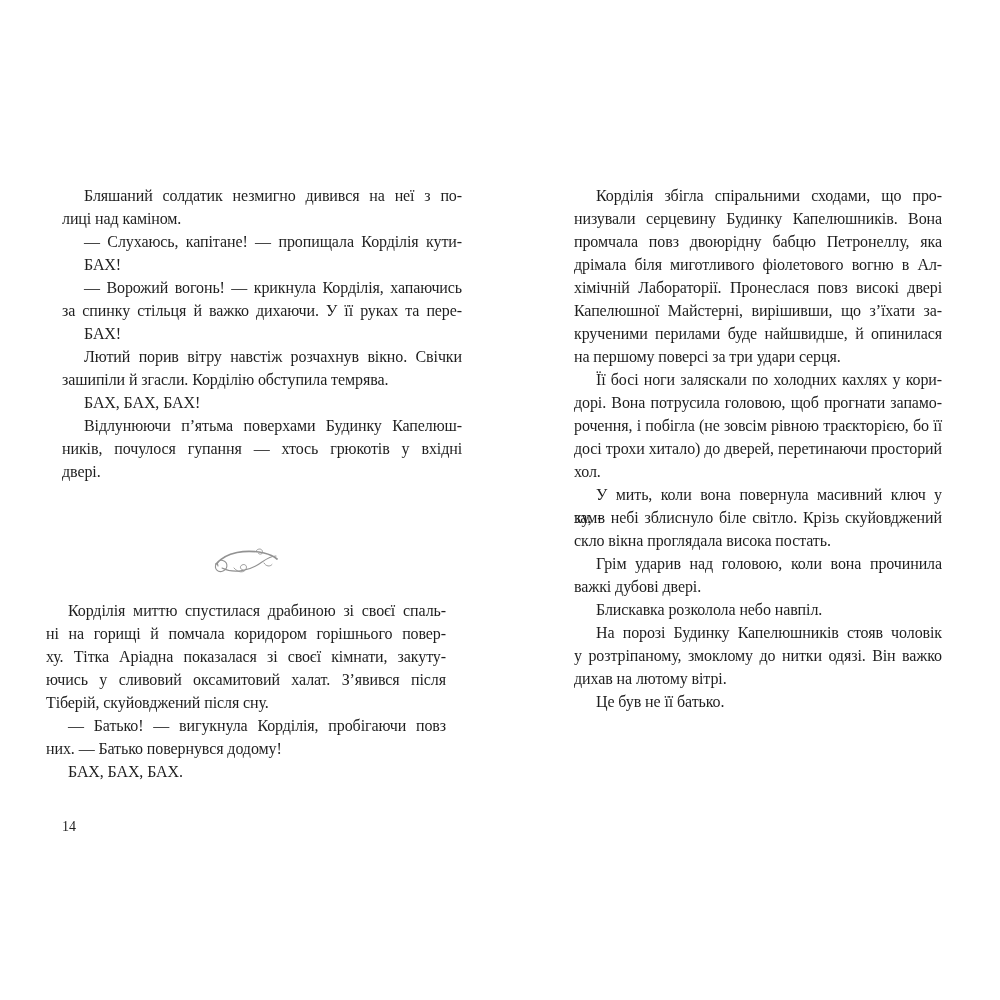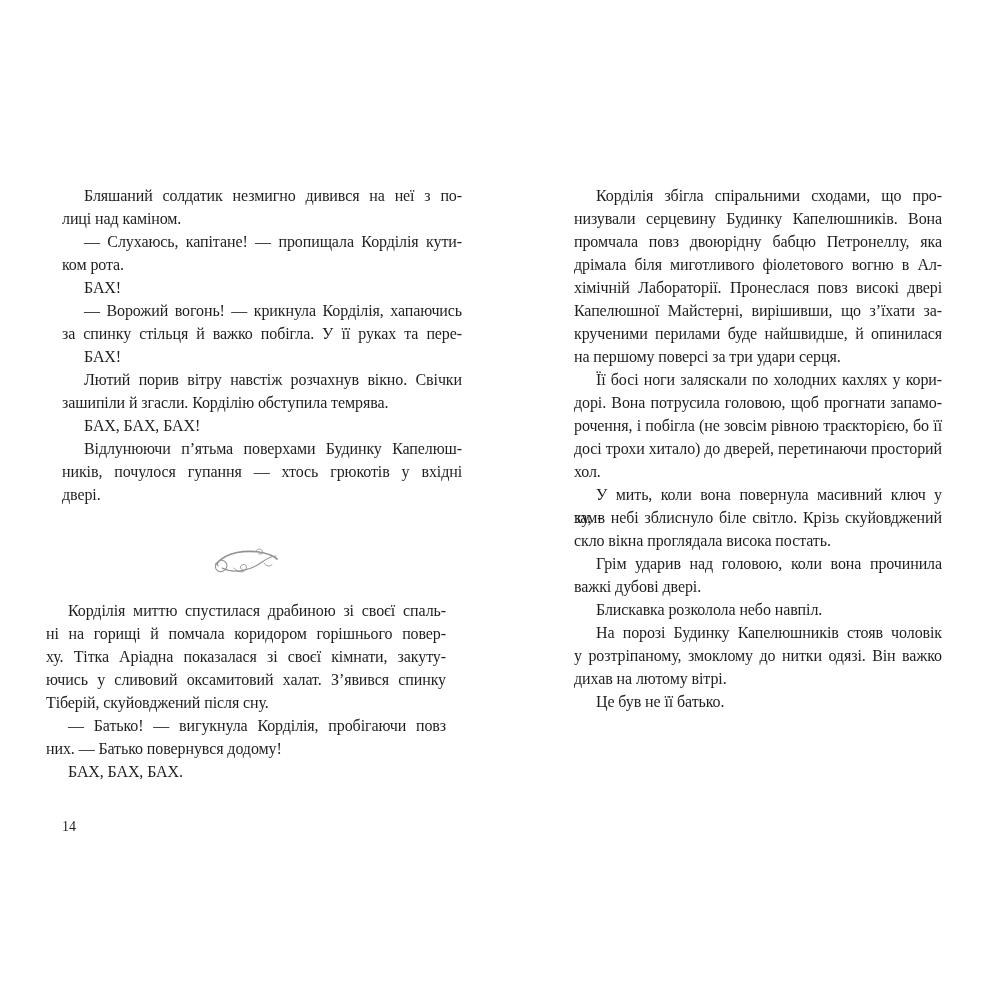--- a/index.html
+++ b/index.html
@@ -72,24 +72,23 @@
 <body style="background: rgb(255, 255, 255); color: rgb(30, 30, 30);">
 
 <div class="spread">
 
   <div class="page left">
 
     <div class="textcol col-left-1">
         <div class="line ind jst">Бляшаний солдатик незмигно дивився на неї з по-</div>
         <div class="line">лиці над каміном.</div>
         <div class="line ind jst">— Слухаюсь, капітане! — пропищала Корділія кути-</div>
-        <div class="line">ком рота.</div>
         <div class="line ind">БАХ!</div>
         <div class="line ind jst">— Ворожий вогонь! — крикнула Корділія, хапаючись</div>
-        <div class="line jst">за спинку стільця й важко побігла. У її руках та пере-</div>
+        <div class="line jst">за спинку стільця й важко дихаючи. У її руках та пере-</div>
         <div class="line ind">БАХ!</div>
         <div class="line ind jst">Лютий порив вітру навстіж розчахнув вікно. Свічки</div>
         <div class="line">зашипіли й згасли. Корділію обступила темрява.</div>
         <div class="line ind">БАХ, БАХ, БАХ!</div>
         <div class="line ind jst">Відлунюючи п’ятьма поверхами Будинку Капелюш-</div>
         <div class="line jst">ників, почулося гупання — хтось грюкотів у вхідні</div>
         <div class="line">двері.</div>
       </div>
 
     <div class="ornament" style="color: rgb(146, 146, 146);">
@@ -100,21 +99,21 @@
         <path d="M22 24 C26 29, 32 29, 34 25 C35.5 22, 33 19.5, 30 21 C27.5 22.2, 28 25.5, 31 26" stroke="currentColor" stroke-width="0.9" stroke-linecap="round"></path>
         <path d="M44 7 C46 4, 50 4.5, 50.5 7.5 C51 10, 48 11, 46.5 9.5" stroke="currentColor" stroke-width="0.9" stroke-linecap="round"></path>
         <path d="M52 19 C54 22.5, 58 23, 60 20.5" stroke="currentColor" stroke-width="0.9" stroke-linecap="round"></path>
       </svg>
     </div>
 
     <div class="textcol col-left-2">
         <div class="line ind jst">Корділія миттю спустилася драбиною зі своєї спаль-</div>
         <div class="line jst">ні на горищі й помчала коридором горішнього повер-</div>
         <div class="line jst">ху. Тітка Аріадна показалася зі своєї кімнати, закуту-</div>
-        <div class="line jst">ючись у сливовий оксамитовий халат. З’явився спинку</div>
+        <div class="line jst">ючись у сливовий оксамитовий халат. З’явився після</div>
         <div class="line">Тіберій, скуйовджений після сну.</div>
         <div class="line ind jst">— Батько! — вигукнула Корділія, пробігаючи повз</div>
         <div class="line">них. — Батько повернувся додому!</div>
         <div class="line ind">БАХ, БАХ, БАХ.</div>
       </div>
 
     <div class="pagenum">14</div>
   </div>
 
   <div class="page right">

